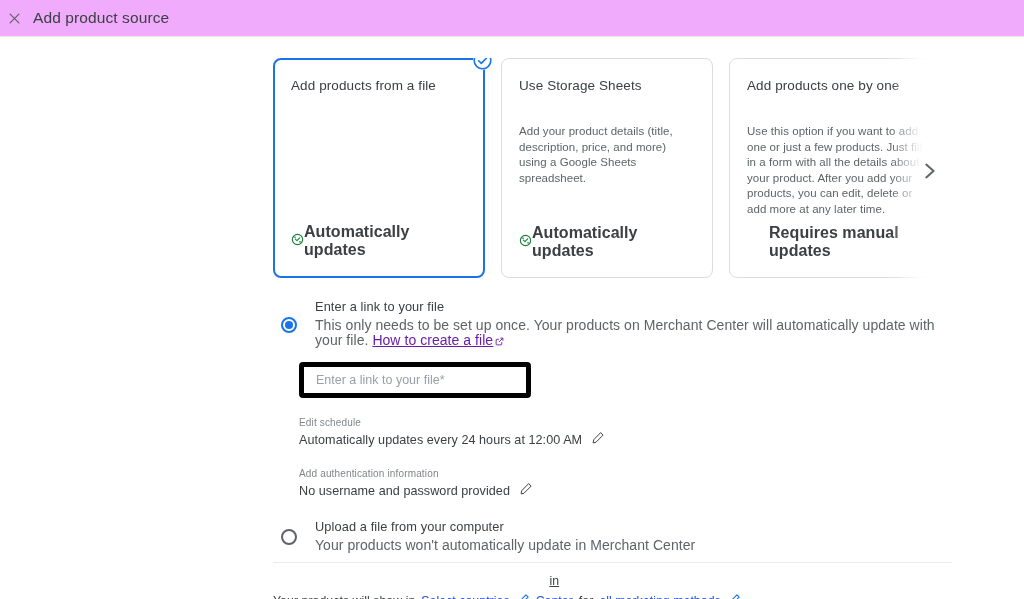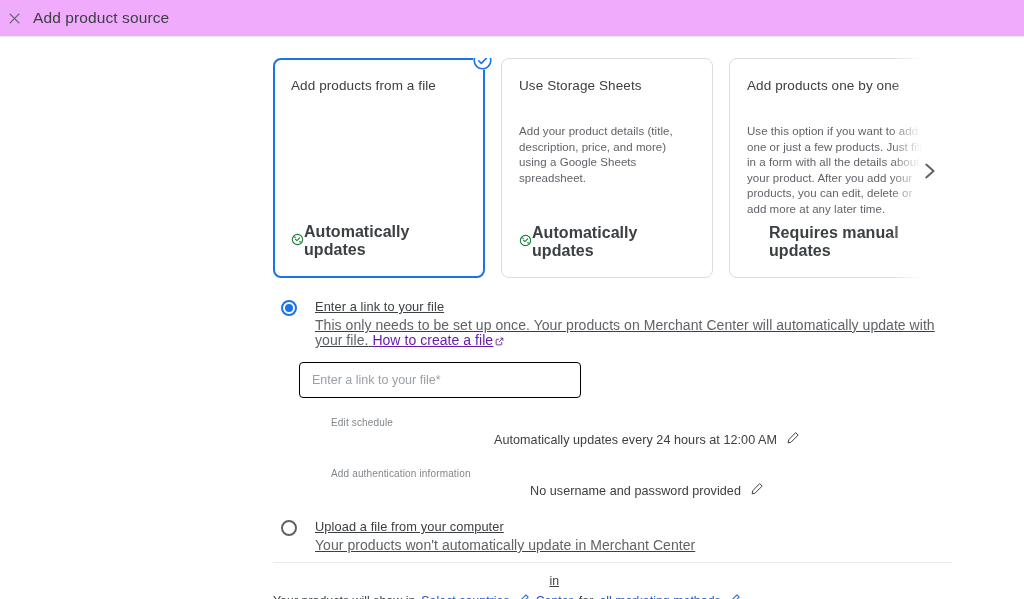--- a/index.html
+++ b/index.html
@@ -117,22 +117,21 @@
   }
 
   
   .options {
     position: absolute;
     left: 273px; top: 298px;
     width: 690px;
   }
   .option-row {
     display: flex;
-    align-items: flex-start;
-    text-decoration: underline;
+    align-items: center;
   }
   .radio {
     flex: 0 0 auto;
     width: 16px; height: 16px;
     margin-top: 2px;
     margin-left: 8px;
     border-radius: 50%;
     border: 2px solid #5f6368;
     background: #fff;
     position: relative;
@@ -172,46 +171,45 @@
     cursor: pointer;
   }
   .ext-icon { vertical-align: -1px; margin-left: 2px; }
 
   
   .subform {
     margin-left: 26px;
     margin-top: 13px;
   }
   .text-input {
-    width: 282px;
+    width: 232px;
     height: 36px;
-    border: 1px solid #000000;
+    border: 5px solid #000000;
     border-radius: 4px;
     padding: 0 12px;
     font-family: "Liberation Sans", sans-serif;
     font-size: 12.5px;
     color: #3c4043;
     background: #fff;
     outline: none;
   }
   .text-input::placeholder { color: #9aa0a6; }
 
-  .meta-block { margin-top: 18px; margin-left: 32px; }
+  .meta-block { margin-top: 18px; }
   .meta-label {
     font-size: 10px;
     color: #80868b;
     letter-spacing: .15px;
     line-height: 13px;
   }
   .meta-value-row {
     display: flex;
     align-items: center;
     gap: 9px;
     margin-top: 2px;
-    justify-content: center;
   }
   .meta-value {
     font-size: 12.6px;
     color: #3c4043;
     letter-spacing: .05px;
   }
   .pencil { cursor: pointer; display: block; }
 
   .option-gap { margin-top: 18px; }
 

